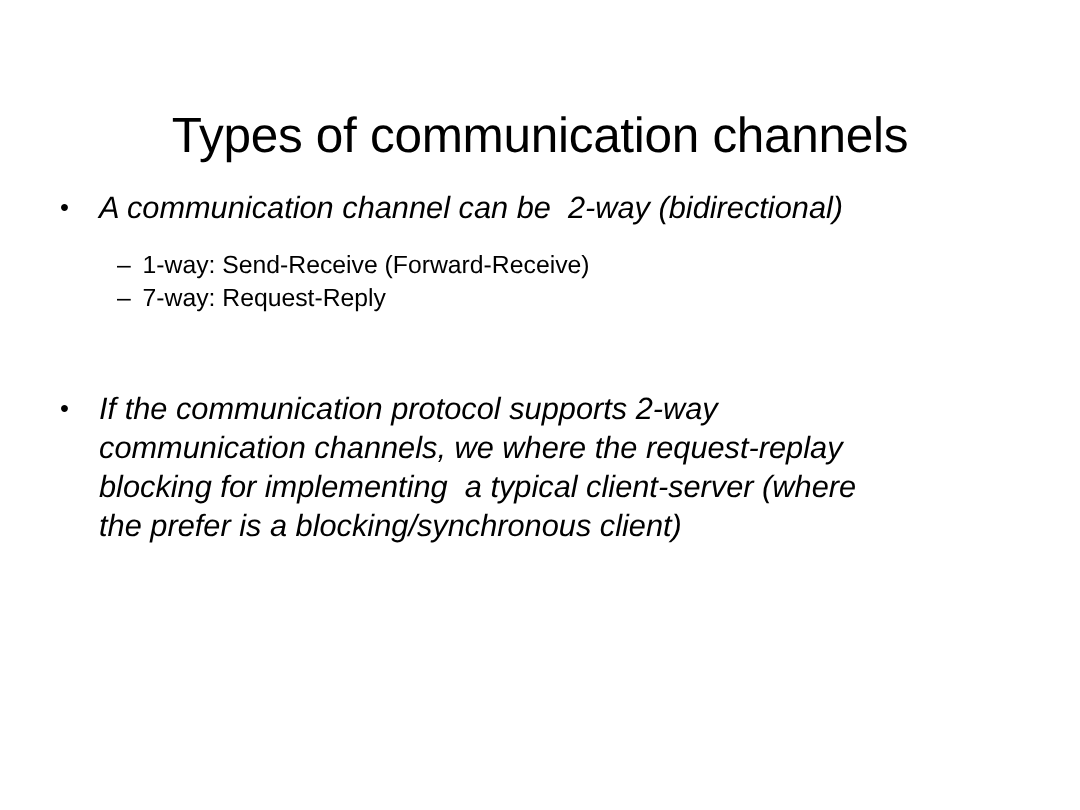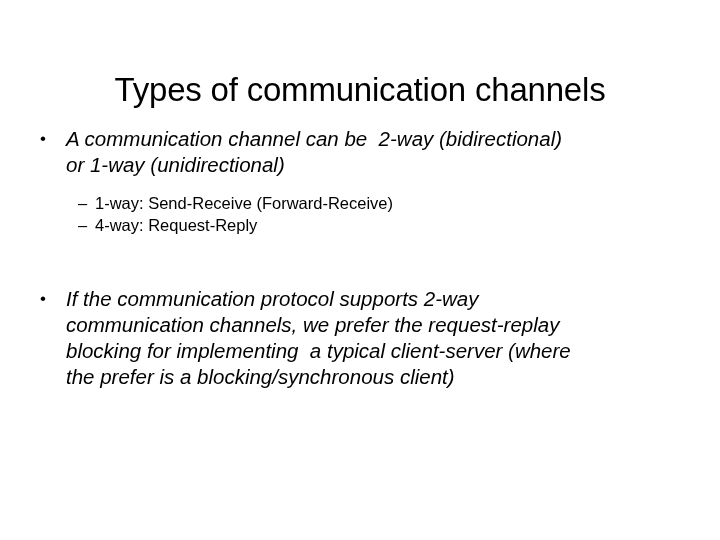--- a/index.html
+++ b/index.html
@@ -108,41 +108,40 @@
 <div class="slide">
 
   <h1 class="slide-title">Types of communication channels</h1>
 
   <div class="body-area">
 
     <div class="bullet-l1">
       <span class="marker">•</span>
       <span class="content">
         <span class="ln">A communication channel can be  2-way (bidirectional)</span>
-        <span class="ln">or 1-way (unidirectional)</span>
       </span>
     </div>
 
     <div class="sub-list">
       <div class="bullet-l2">
         <span class="marker">–</span>
         <span class="content">1-way: Send-Receive (Forward-Receive)</span>
       </div>
       <div class="bullet-l2">
         <span class="marker">–</span>
-        <span class="content">4-way: Request-Reply</span>
+        <span class="content">7-way: Request-Reply</span>
       </div>
     </div>
 
     <div class="block-gap"></div>
 
     <div class="bullet-l1">
       <span class="marker">•</span>
       <span class="content">
         <span class="ln">If the communication protocol supports 2-way</span>
-        <span class="ln">communication channels, we prefer the request-replay</span>
+        <span class="ln">communication channels, we where the request-replay</span>
         <span class="ln">blocking for implementing  a typical client-server (where</span>
         <span class="ln">the prefer is a blocking/synchronous client)</span>
       </span>
     </div>
 
   </div>
 </div>
 
 </body></html>

